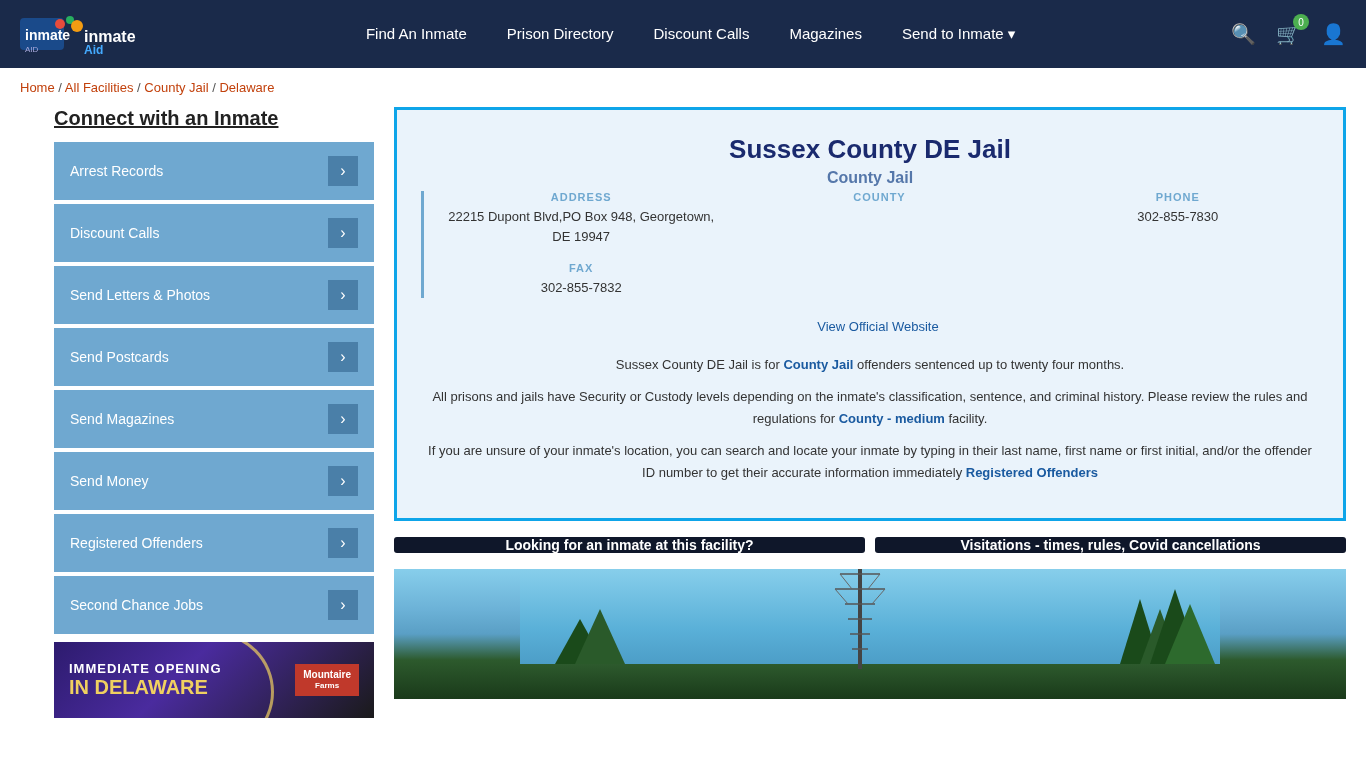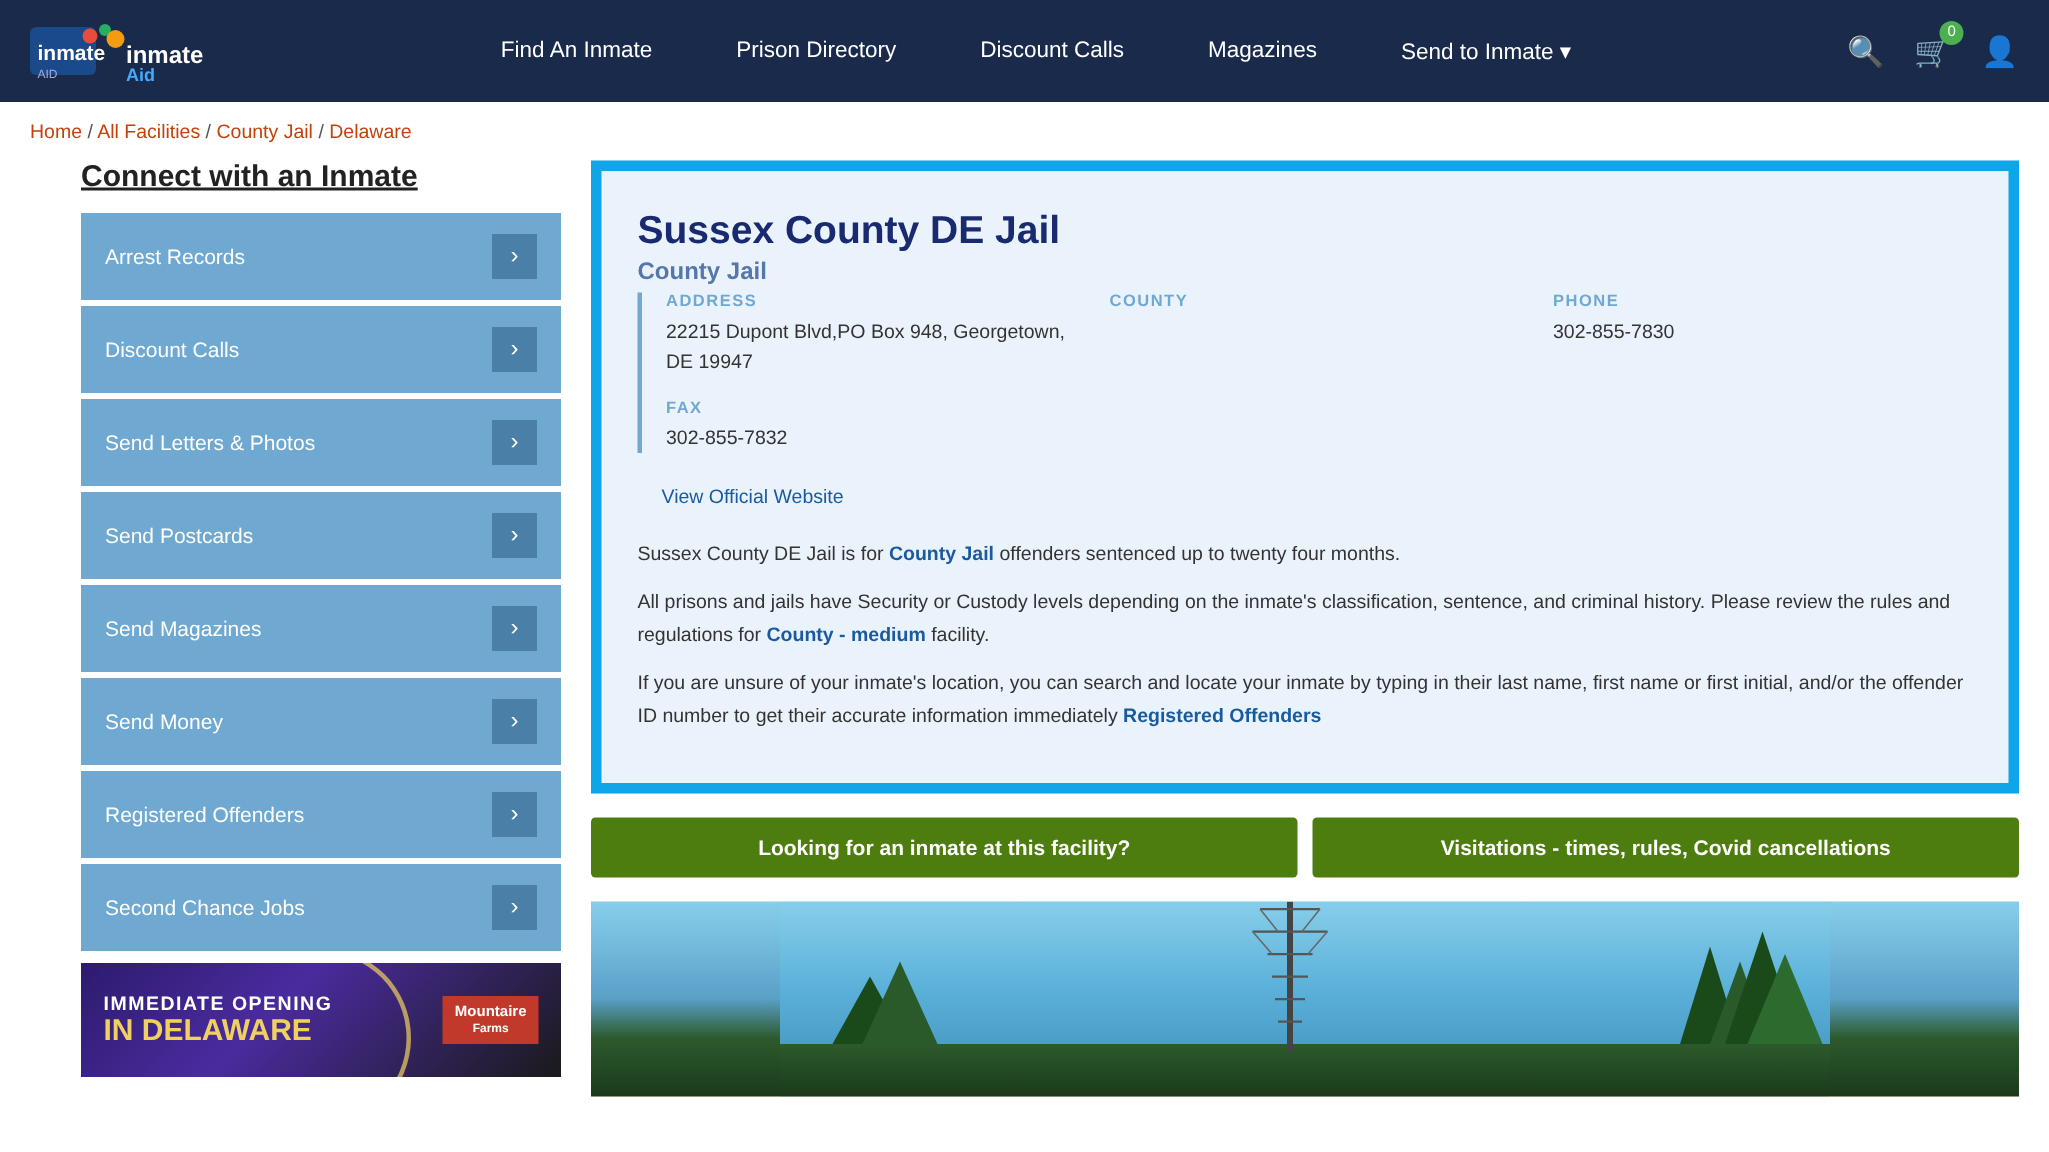--- a/index.html
+++ b/index.html
@@ -14,21 +14,21 @@
       padding: 0 20px;
       gap: 30px;
     }
     .logo-area {
       display: flex;
       align-items: center;
       margin-right: 20px;
     }
     .nav-links {
       display: flex;
-      gap: 56px;
+      gap: 40px;
       flex: 1;
       justify-content: center;
     }
     .nav-link {
       color: #fff;
       text-decoration: none;
       font-size: 15px;
       font-weight: 500;
       cursor: pointer;
     }
@@ -171,23 +171,24 @@
       text-align: center;
       line-height: 1.2;
     }
 
     
     .content {
       flex: 1;
     }
     .facility-card {
       background: #eaf3fb;
-      border: 7px solid #0ea5e9;
+      border: 3px solid #0ea5e9;
       padding: 24px;
       margin-bottom: 16px;
+      text-align: center;
     }
     .facility-name {
       font-size: 26px;
       font-weight: bold;
       color: #1a2a6e;
       margin-bottom: 4px;
     }
     .facility-type {
       color: #5577aa;
       font-size: 16px;
@@ -237,24 +238,24 @@
       text-decoration: none;
       font-weight: bold;
     }
 
     .action-buttons {
       display: flex;
       gap: 10px;
       margin-bottom: 16px;
     }
     .btn-green {
-      background: #4d7c0f;
+      background: #0f172a;
       color: #fff;
       border: none;
-      padding: 12px 20px;
+      padding: 0 20px;
       font-size: 14px;
       font-weight: bold;
       cursor: pointer;
       border-radius: 3px;
       flex: 1;
     }
 
     .facility-image {
       width: 100%;
       height: 130px;

